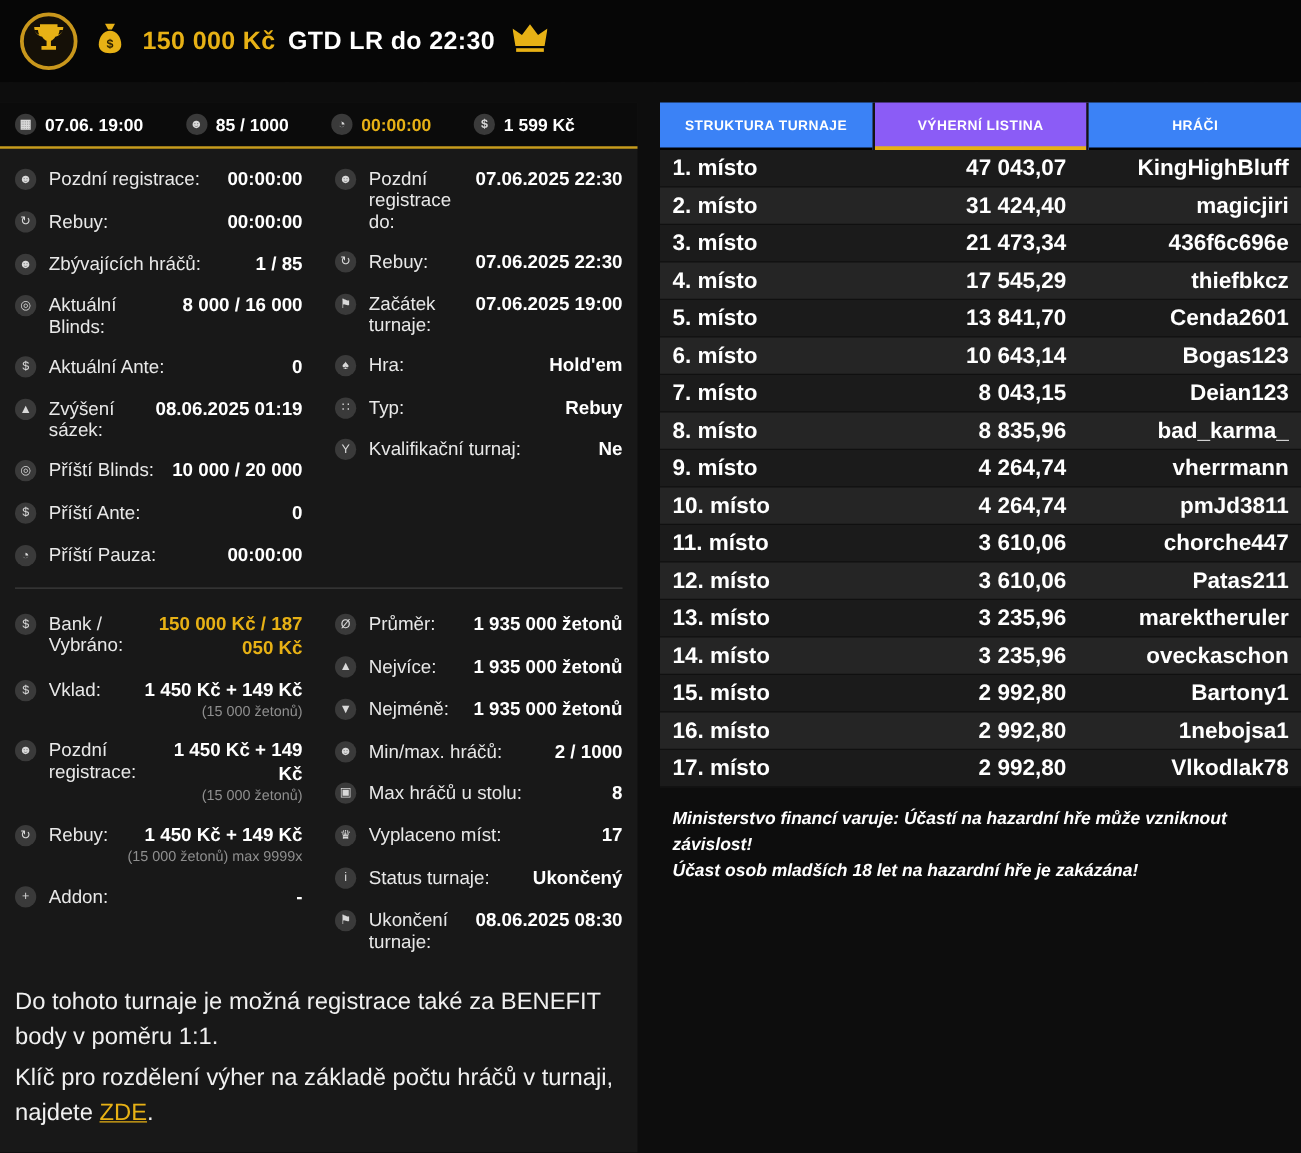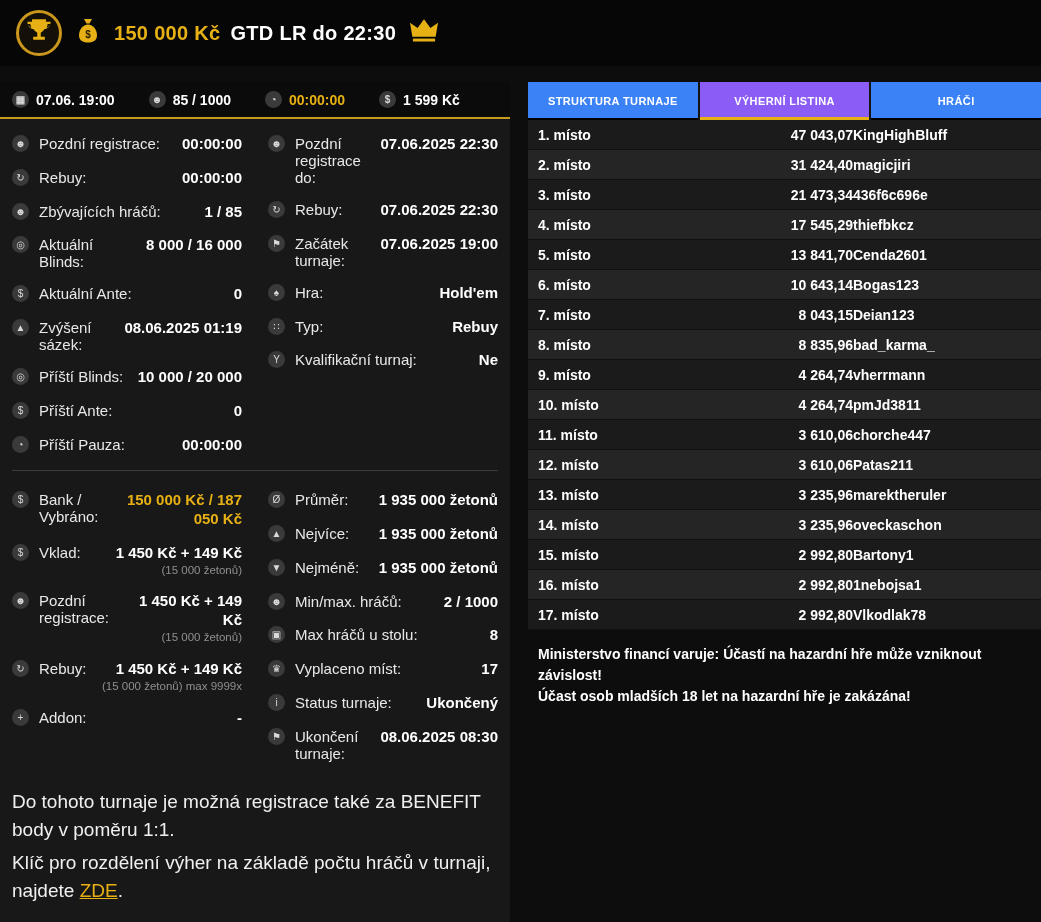--- a/index.html
+++ b/index.html
@@ -53,27 +53,27 @@
     border-right:2px solid #141414; box-shadow:inset 0 -2px 0 #000; }
   .tab:last-child { border-right:none; }
   .tab.active { background:#8b5cf6; box-shadow:inset 0 -3px 0 #e7b115; }
   
   .table-head { display:grid; grid-template-columns:1.3fr 1fr 1.3fr; padding:10px 10px 8px 10px;
     font-size:11px; font-weight:bold; color:#fff; }
   .th-prize { text-align:right; }
   .th-name { text-align:right; }
   .table-body { display:flex; flex-direction:column; }
   .prow { display:grid; grid-template-columns:1.3fr 1fr 1.3fr; align-items:center; height:30px; flex:none;
-    padding:0 10px; font-size:14px; font-weight:bold; border-bottom:1px solid #101010; }
+    padding:0 10px; font-size:18px; font-weight:bold; border-bottom:1px solid #101010; }
   .prow:nth-child(odd) { background:#1b1b1b; }
   .prow:nth-child(even) { background:#252525; }
   .c-prize { text-align:right; }
-  .c-name { text-align:left; }
-  
-  .warning { padding:14px 10px; font-size:14px; font-weight:bold; line-height:1.5; color:#fff; }
+  .c-name { text-align:right; }
+  
+  .warning { padding:14px 10px; font-size:14px; font-weight:bold; line-height:1.5; color:#fff;font-style:italic; }
 </style>
 </head>
 <body>
 
 <div class="app">
 
   <header class="topbar">
     <div class="logo">
       <span>
         <svg width="28" height="28" viewBox="0 0 24 24">

